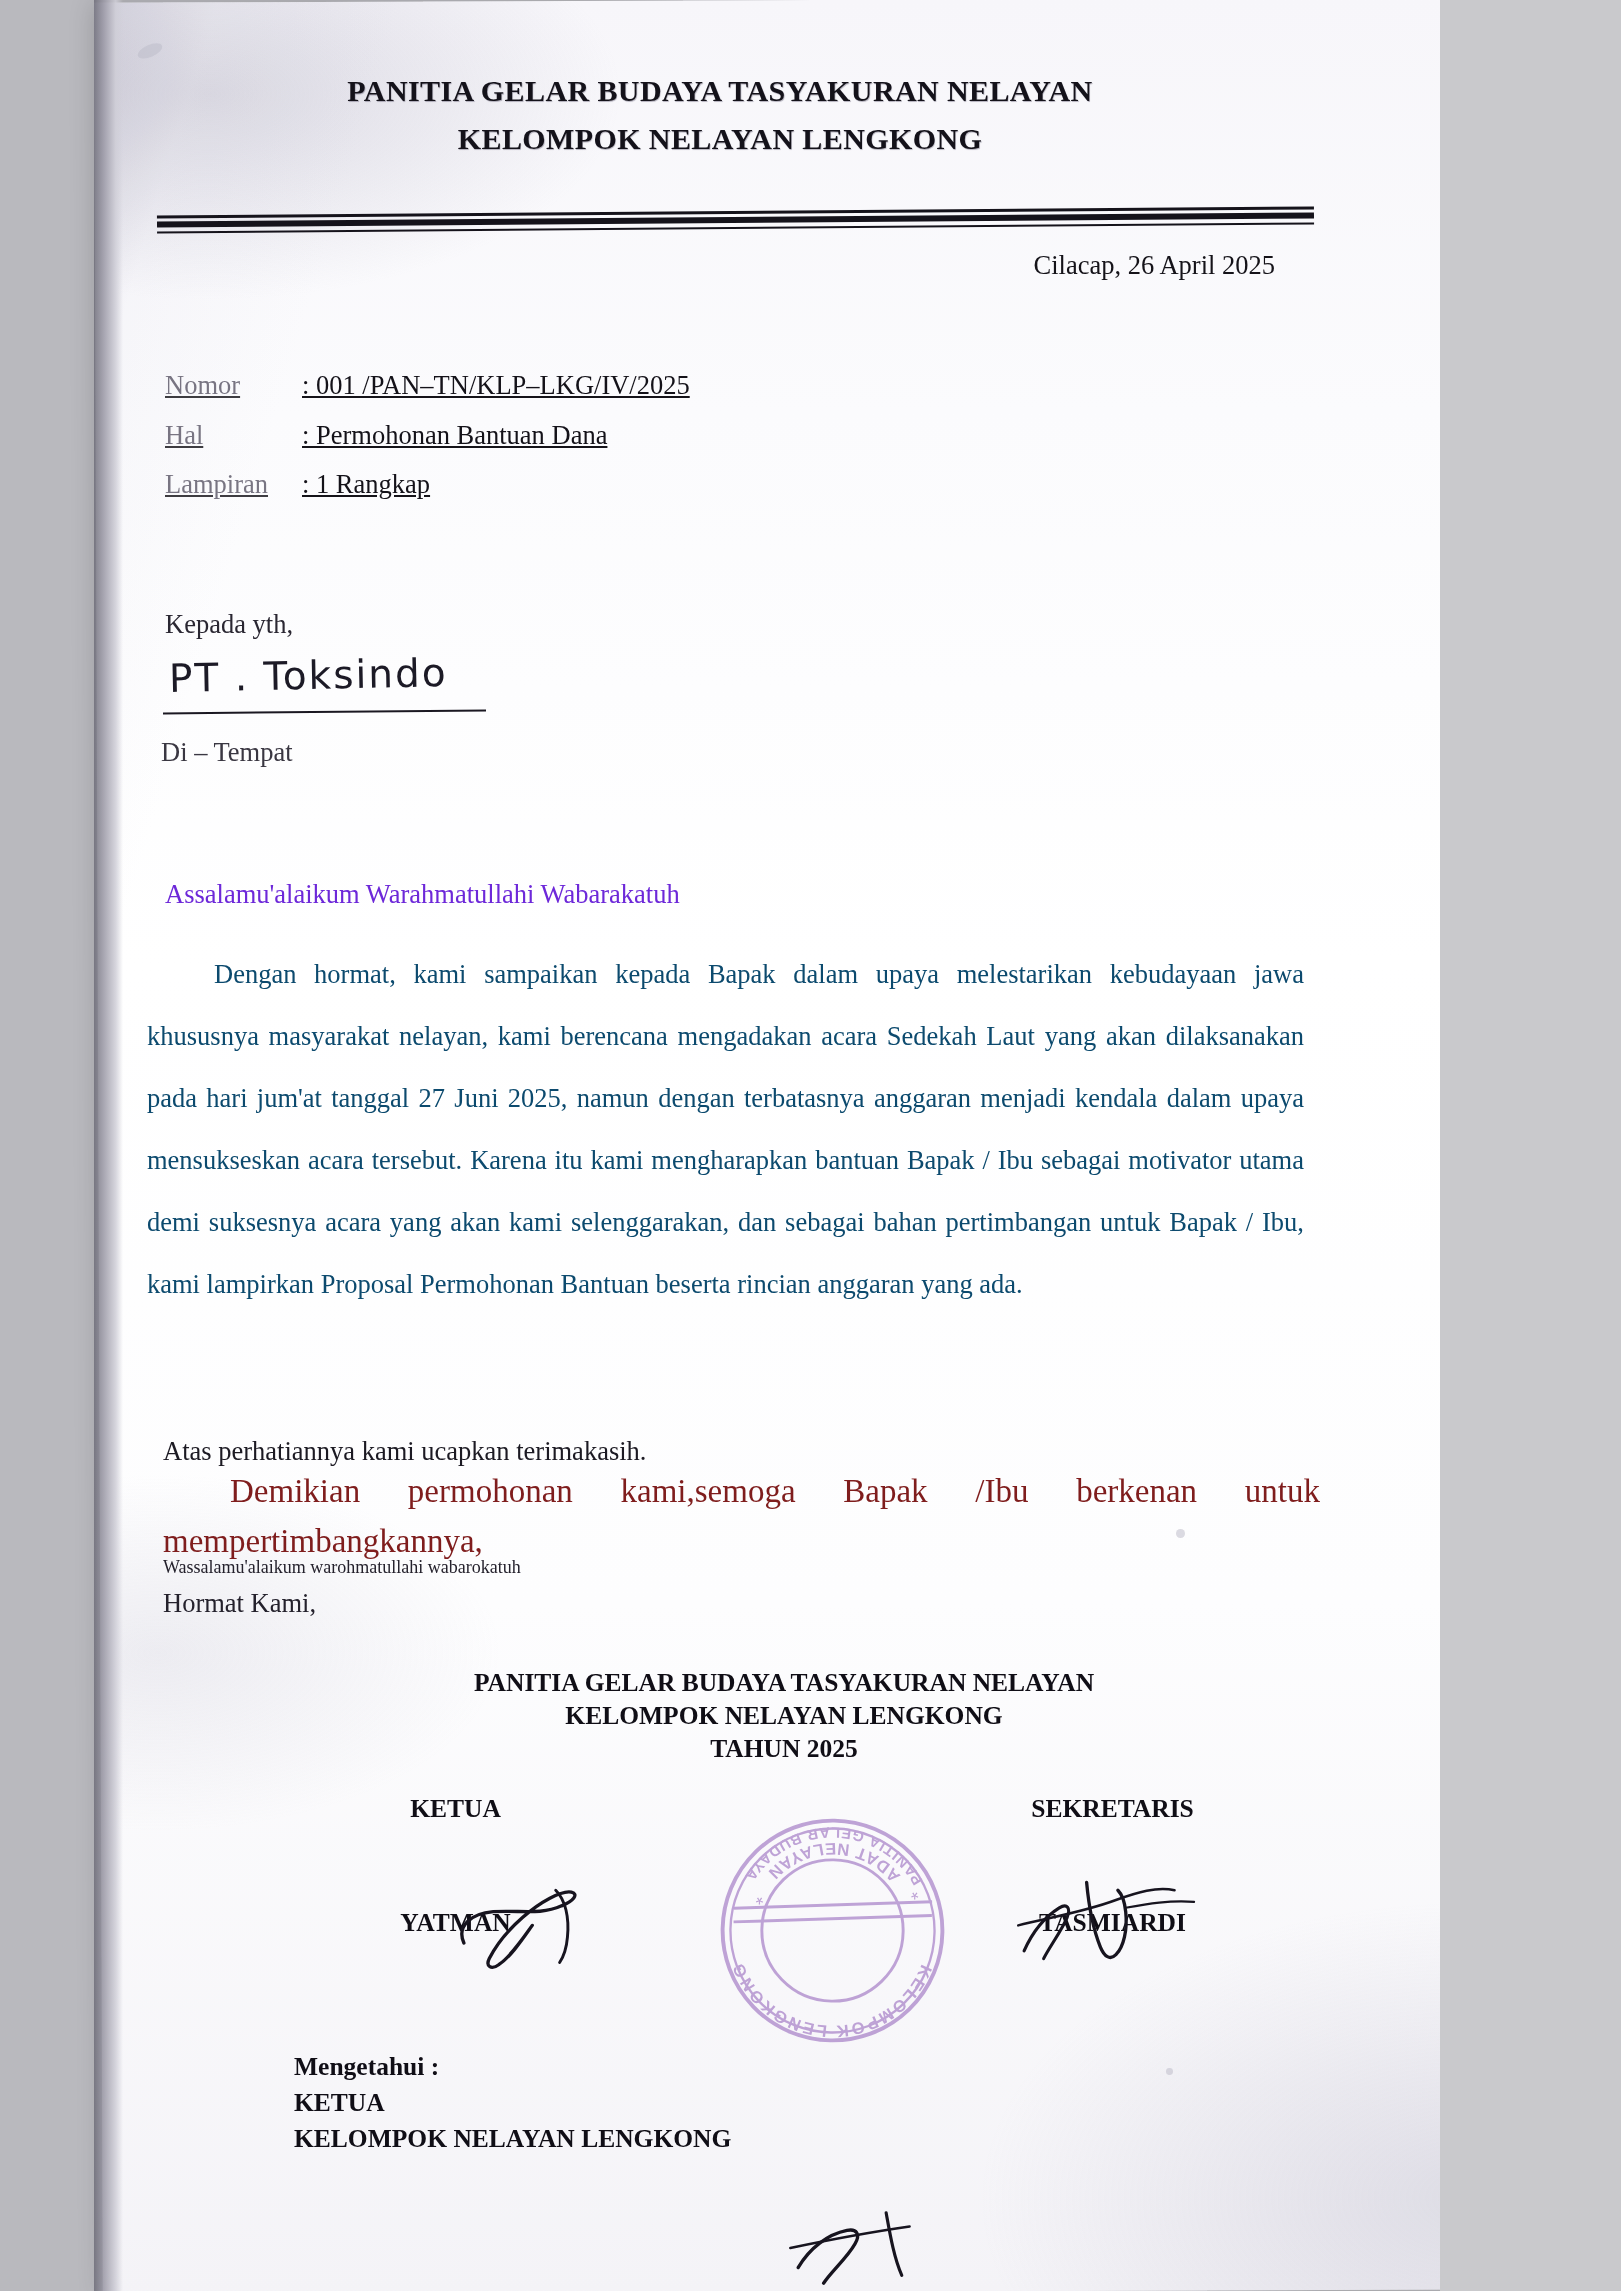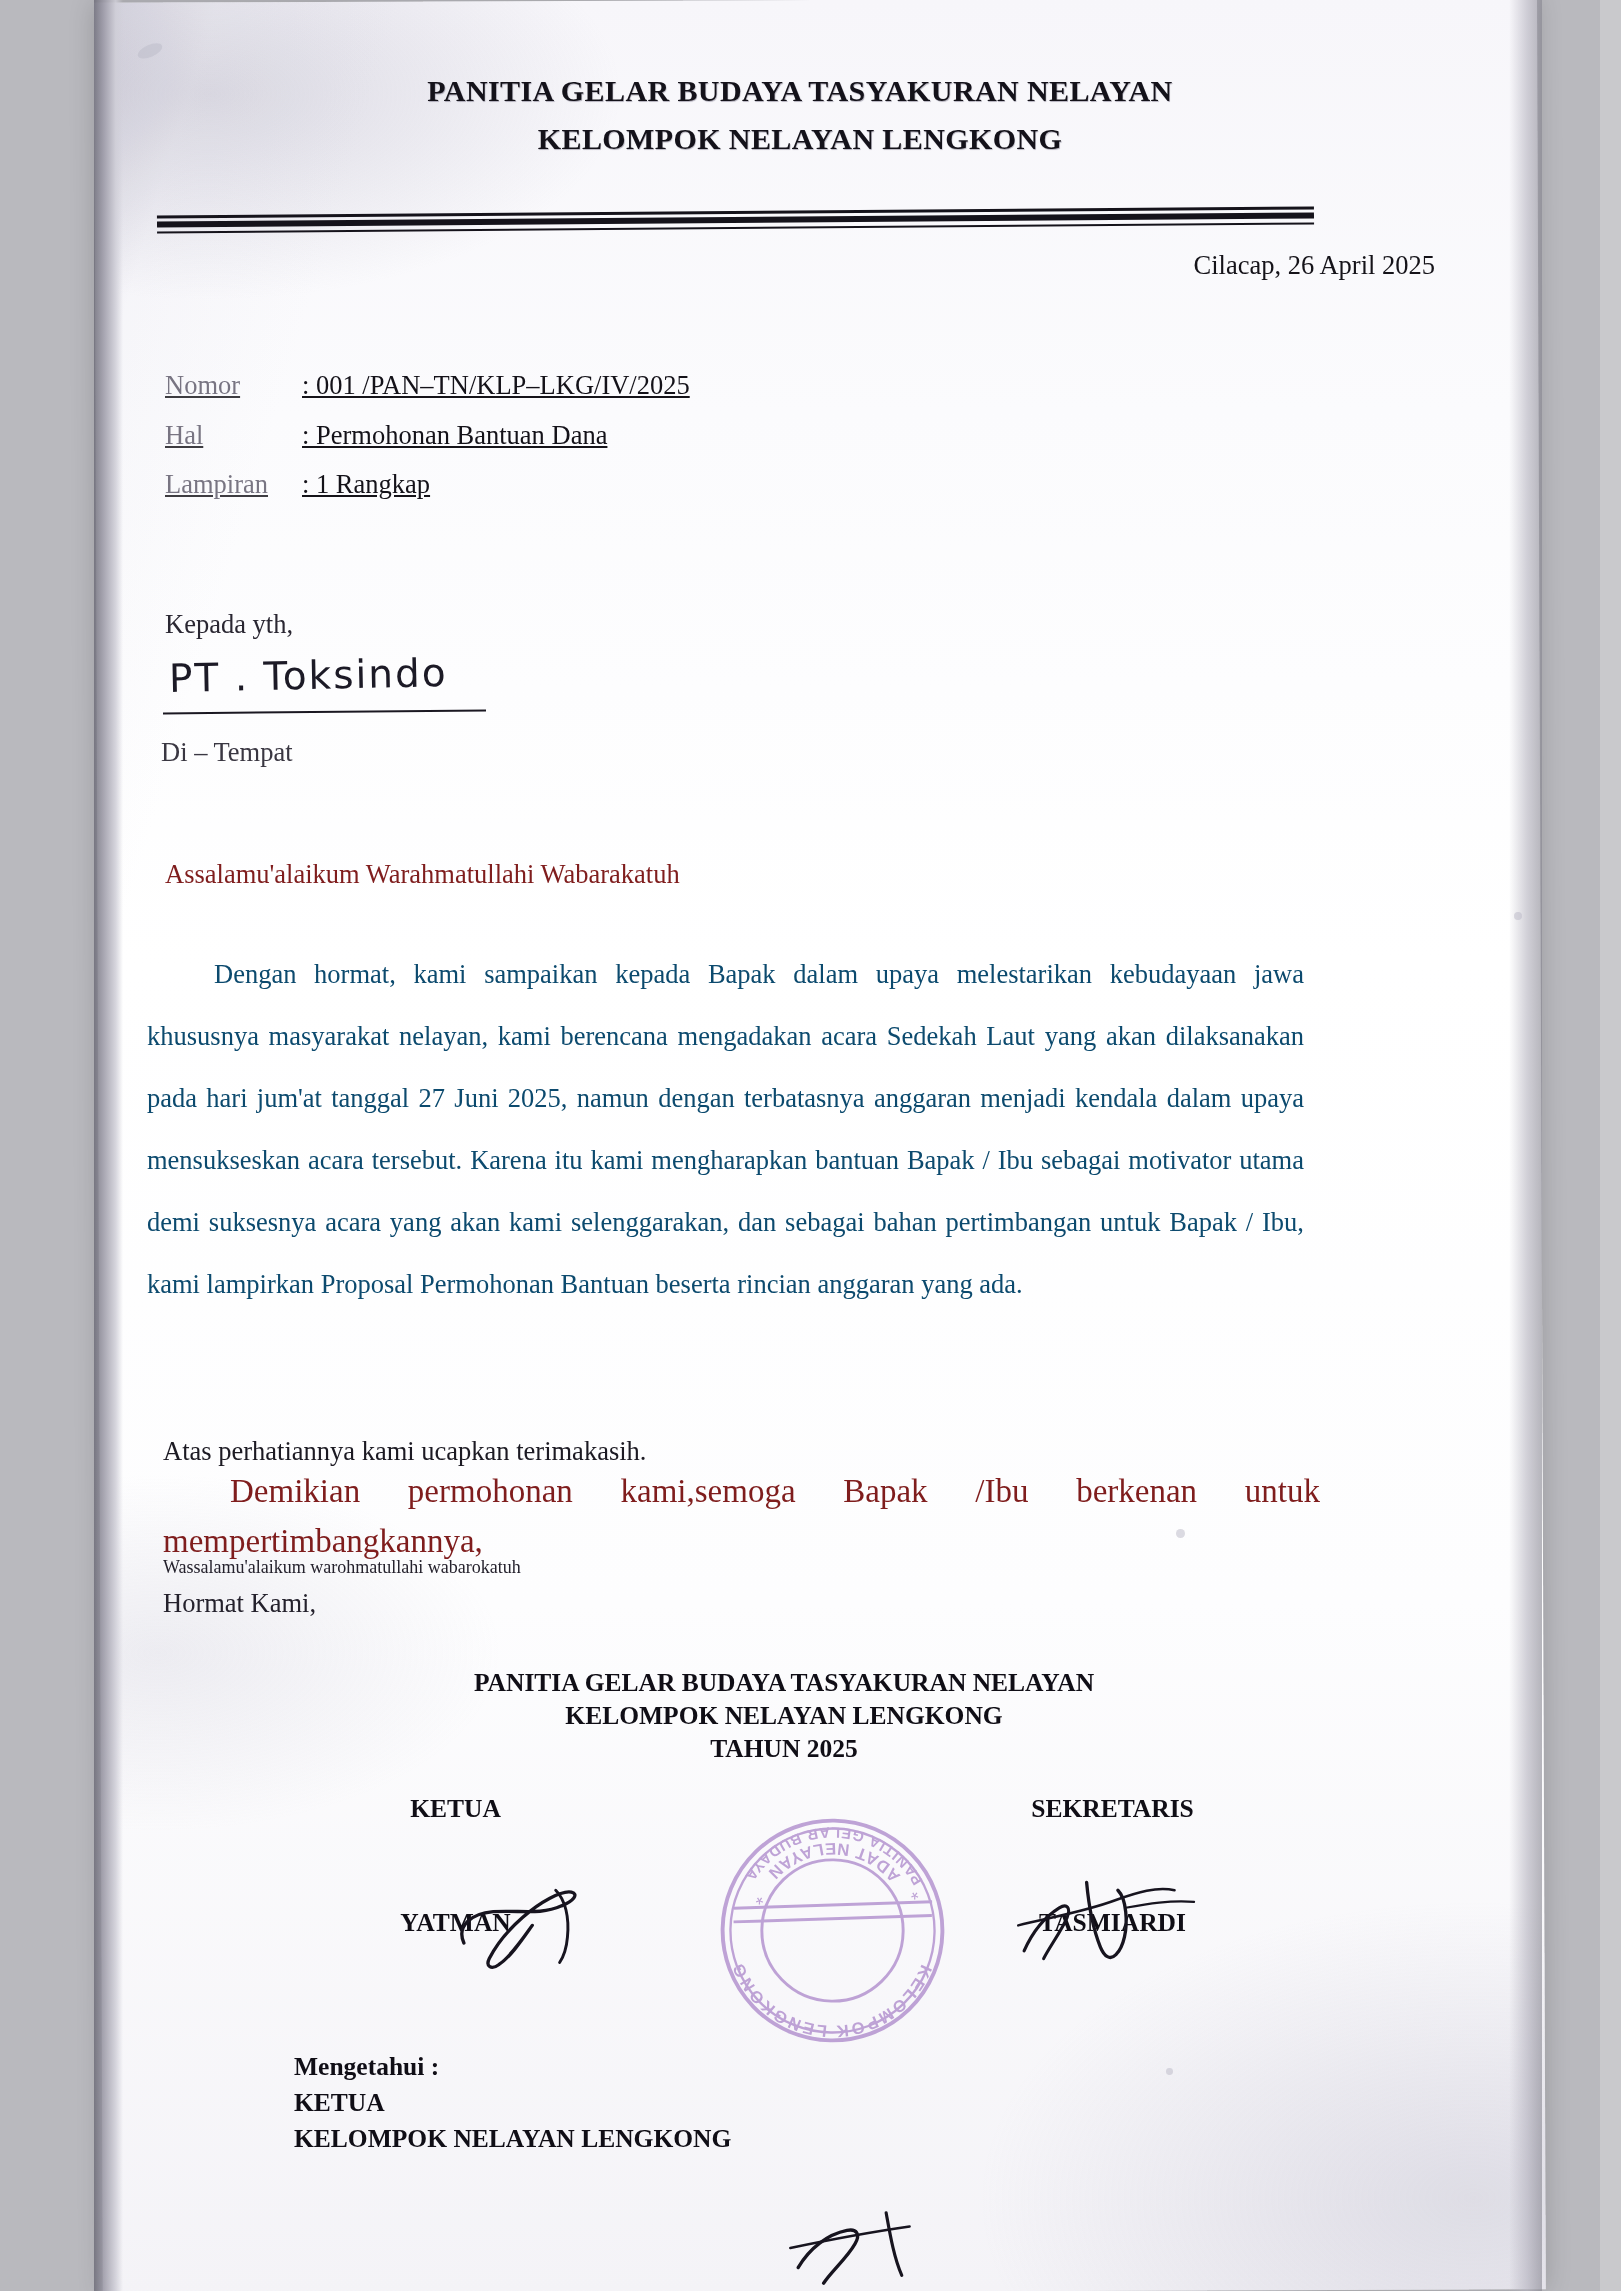--- a/index.html
+++ b/index.html
@@ -2,21 +2,21 @@
 <html><head>
 <meta charset="utf-8">
 <style>
   html, body {
     margin: 0;
     padding: 0;
     background: #c9c9cc;
   }
   #page {
     position: relative;
-    width: 1600px;
+    width: 1440px;
     height: 2292px;
     overflow: hidden;
     background: #b9b9be;
     font-family: "Liberation Serif", "DejaVu Serif", serif;
   }
 
   
   .sheet {
     position: absolute;
     left: 94px;
@@ -115,21 +115,21 @@
     position: absolute;
     left: 169px; top: 653px;
     font-family: "DejaVu Sans", sans-serif;
     font-size: 39px;
     letter-spacing: 2px;
     color: #1c1a26;
     transform: rotate(-1.2deg);
   }
   .tempat { position: absolute; left: 161px; top: 737px; font-size: 26.5px; color: #3a3742; }
 
-  .salam { position: absolute; left: 165px; top: 859px; font-size: 26.5px; color: #7f1d1d; }
+  .salam { position: absolute; left: 165px; top: 879px; font-size: 26.5px; color: #6d28d9; }
 
   .body {
     position: absolute;
     left: 147px;
     top: 943px;
     width: 1157px;
     font-size: 26.5px;
     line-height: 62px;
     text-align: justify;
     text-justify: inter-word;

